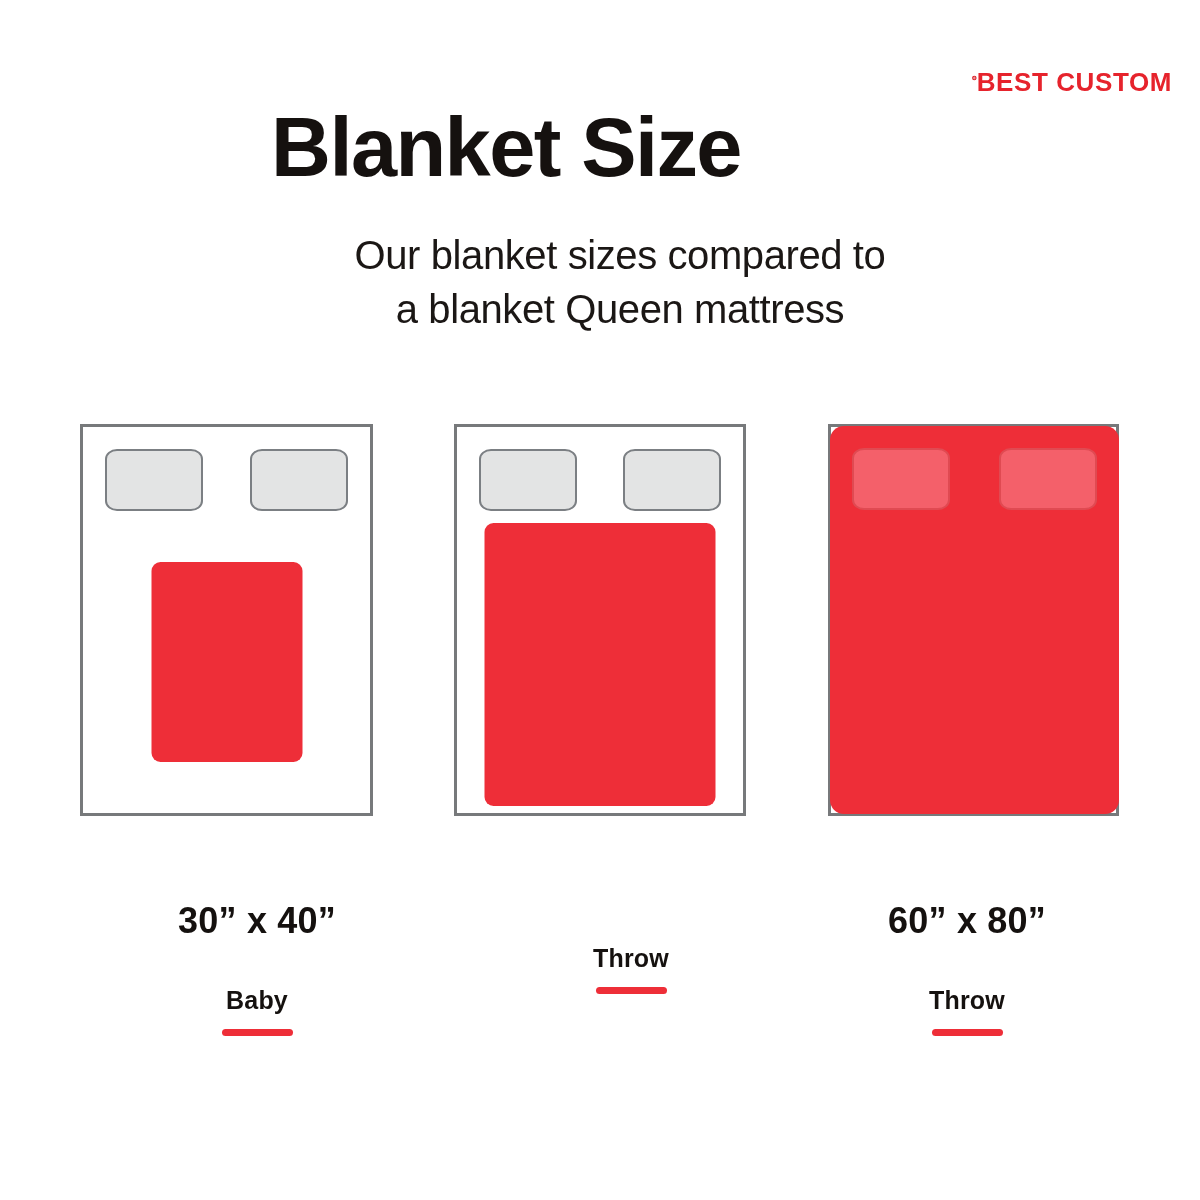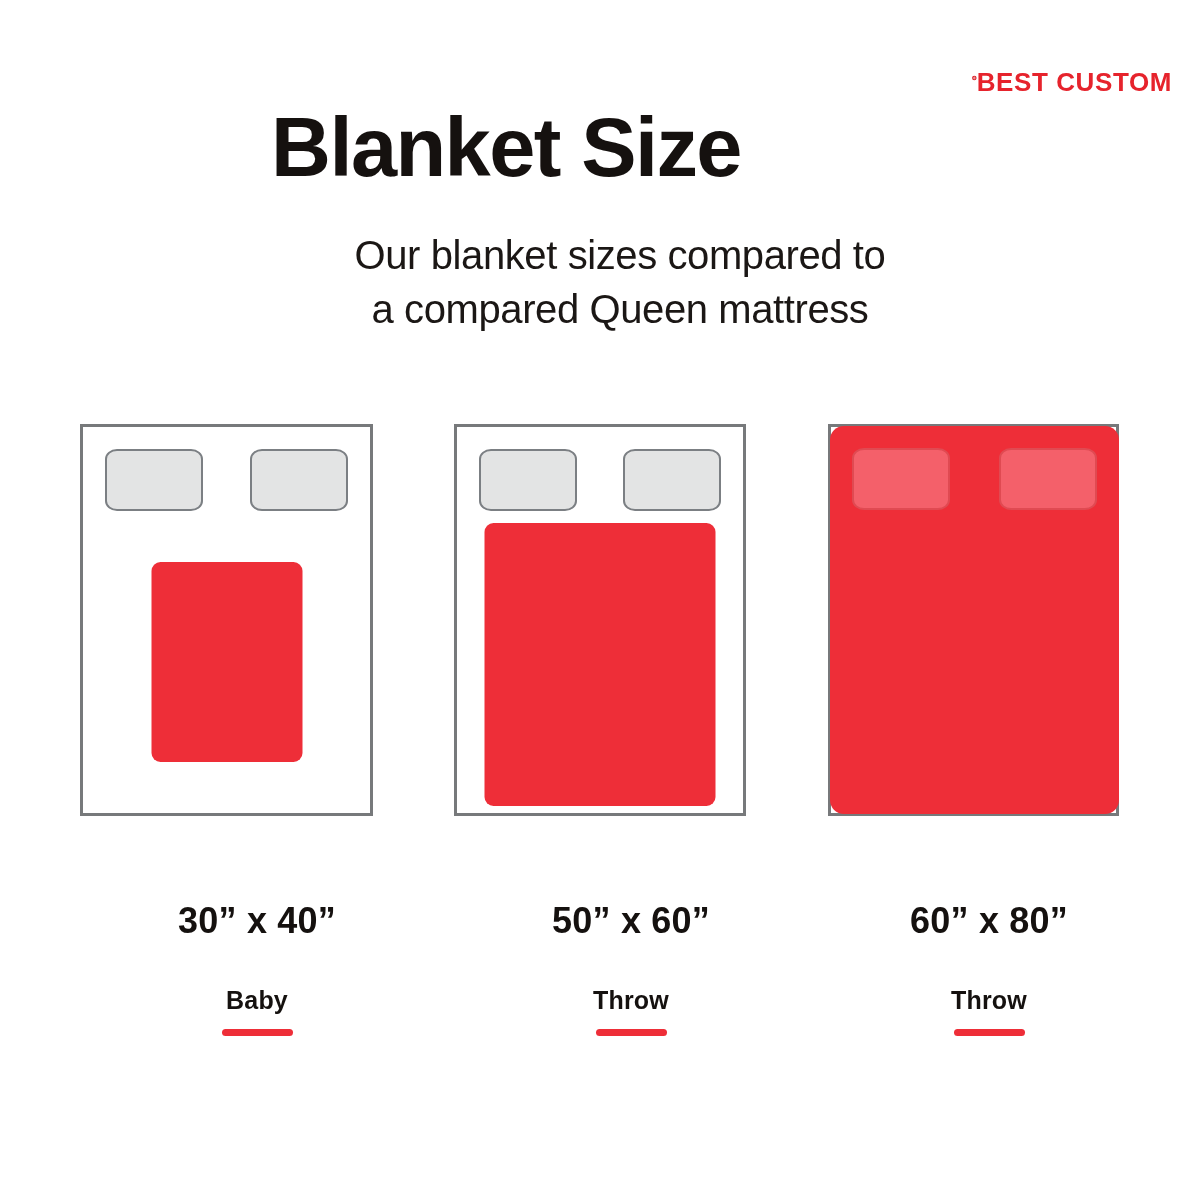--- a/index.html
+++ b/index.html
@@ -172,21 +172,21 @@
     margin-left: 31px;
   }
   .label-col {
     position: absolute;
     top: 0;
     width: 360px;
     text-align: center;
   }
   .label-col-1 { left: 46px; }
   .label-col-2 { left: 420px; }
-  .label-col-3 { left: 778px; }
+  .label-col-3 { left: 756px; }
 
   .dim {
     font-family: "Liberation Sans", sans-serif;
     font-size: 36px;
     font-weight: bold;
     letter-spacing: 0.2px;
     color: #15110f;
     white-space: nowrap;
   }
   .name {
@@ -223,21 +223,21 @@
         <path d="M35 76 A24 24 0 0 0 44 84"></path>
       </g>
     </svg>
     <div class="brand-name">BEST CUSTOM</div>
   </div>
 
   <div class="title">Blanket Size</div>
 
   <div class="subtitle">
     <span class="line">Our blanket sizes compared to</span>
-    <span class="line">a compared Queen mattress</span>
+    <span class="line">a blanket Queen mattress</span>
   </div>
 
   <div class="beds">
 
     <div class="bed bed-1">
       <div class="bed-inner">
         <div class="pillow pillow-left"></div>
         <div class="pillow pillow-right"></div>
         <div class="blanket blanket-baby"></div>
       </div>
@@ -264,21 +264,20 @@
 
   <div class="labels">
 
     <div class="label-col label-col-1">
       <div class="dim">30” x 40”</div>
       <div class="name">Baby</div>
       <div class="rule"></div>
     </div>
 
     <div class="label-col label-col-2">
-      <div class="dim">50” x 60”</div>
       <div class="name">Throw</div>
       <div class="rule"></div>
     </div>
 
     <div class="label-col label-col-3">
       <div class="dim">60” x 80”</div>
       <div class="name">Throw</div>
       <div class="rule"></div>
     </div>
 

